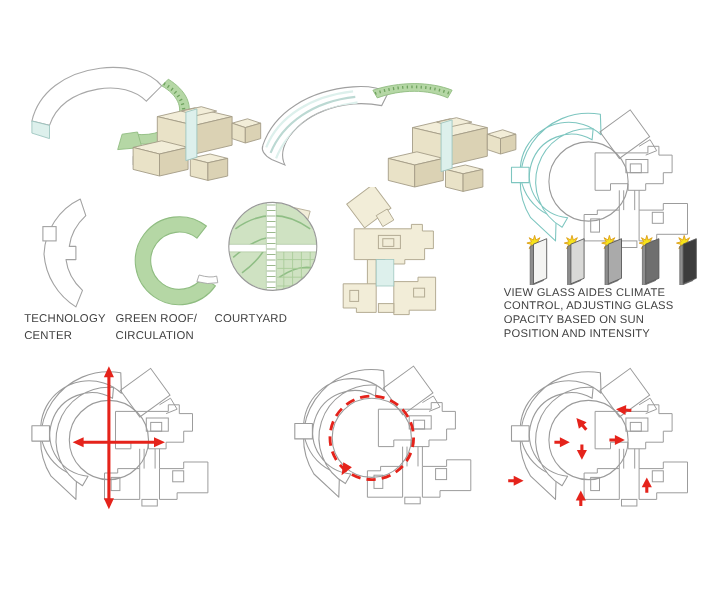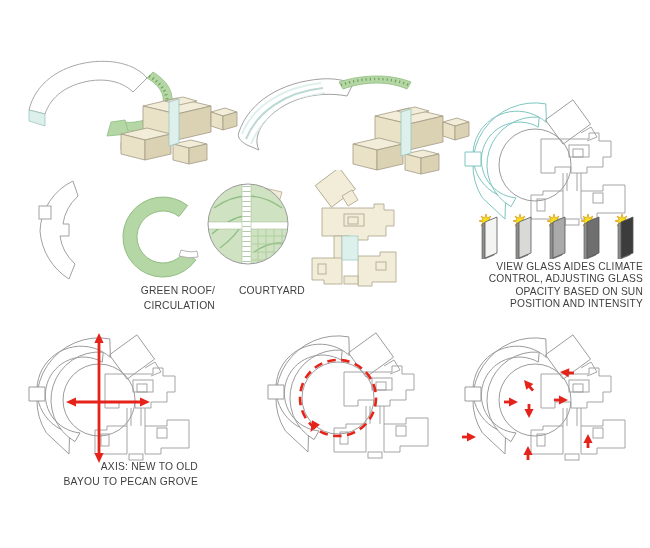--- a/index.html
+++ b/index.html
@@ -1,19 +1,19 @@
 <!DOCTYPE html>
 <html style="--red-accent: #e5231b; --green-roof: #b5d7a5; --green-dark: #8fbe82; --beige-top: #f2edd8; --beige-front: #e9e2c7; --beige-side: #dbd2b4; --beige-outline: #b3ab93; --glass-blue: #ddf0ec; --teal-outline: #7ec6c0; --plan-outline: #9b9b9b; --text-color: #3f3f3f; --sun-yellow: #f6e31c; --sun-orange: #dd9c16;"><head>
 <meta charset="utf-8">
 <style>
   html,body{margin:0;padding:0;background:#fff;}
   .canvas{position:relative;width:650px;height:548px;background:#fff;overflow:hidden;
           font-family:"Liberation Sans",sans-serif;color:var(--text-color,#3f3f3f);}
   .abs{position:absolute;}
-  .caption{position:absolute;text-align:right;white-space:pre-line;
+  .caption{position:absolute;text-align:left;white-space:pre-line;
            font-size:10.3px;line-height:15px;letter-spacing:.2px;color:var(--text-color,#3f3f3f);}
   .caption.tight{font-size:10.2px;line-height:12.4px;}
   .plan-gray{--plan-new:#9b9b9b;--plan-base:#9b9b9b;}
   .plan-teal{--plan-new:var(--teal-outline,#7ec6c0);--plan-base:#9b9b9b;}
   .red-overlay{color:var(--red-accent,#e5231b);}
   .glass-row{position:absolute;left:478px;top:211px;display:flex;gap:8px;}
   svg{display:block;}
 </style>
 </head>
 <body>
@@ -147,20 +147,22 @@
       <path d="M60,86 H82 V82 H98 V112 H74 V116 H60 Z"></path>
       <rect x="46" y="106" width="14" height="8"></rect>
       <rect x="46" y="44" width="20" height="12" fill="none"></rect>
       <rect x="50" y="47" width="10" height="7" fill="none"></rect>
       <rect x="20" y="94" width="8" height="10" fill="none"></rect>
       <rect x="78" y="92" width="10" height="8" fill="none"></rect>
     </g>
     <rect x="44" y="66" width="16" height="24" stroke="#9cc5bf" stroke-width="0.7" style="fill:var(--glass-blue,#ddf0ec)"></rect>
   </svg>
 
+  <div class="caption" style="left:22px;top:283px;width:110px">TECHNOLOGY
+CENTER</div>
   <div class="caption" style="left:105px;top:283px;width:110px">GREEN ROOF/
 CIRCULATION</div>
   <div class="caption" style="left:195px;top:283px;width:110px">COURTYARD</div>
 
   <svg class="abs plan-teal" style="left:447px;top:95px" width="190" height="140" viewBox="0 0 190 140">
     <use href="#siteplan"></use>
   </svg>
 
   <div class="glass-row">
     <svg width="26" height="48" viewBox="0 0 26 48">
@@ -199,22 +201,20 @@
     <use href="#siteplan"></use>
     <g class="red-overlay" style="color:var(--red-accent,#e5231b)">
       <line x1="88" y1="10" x2="88" y2="126" stroke="currentColor" stroke-width="2.8"></line>
       <polygon points="88,3 83.4,13 92.6,13" fill="currentColor"></polygon>
       <polygon points="88,133 83.4,123 92.6,123" fill="currentColor"></polygon>
       <line x1="62" y1="72" x2="132" y2="72" stroke="currentColor" stroke-width="2.8"></line>
       <polygon points="55,72 65,67.4 65,76.6" fill="currentColor"></polygon>
       <polygon points="139,72 129,67.4 129,76.6" fill="currentColor"></polygon>
     </g>
   </svg>
-  <div class="caption" style="left:38px;top:459px;width:160px">AXIS: NEW TO OLD
-BAYOU TO PECAN GROVE</div>
 
   <svg class="abs plan-gray" style="left:250px;top:328px" width="190" height="140" viewBox="0 0 190 140">
     <use href="#siteplan"></use>
     <g class="red-overlay" style="color:var(--red-accent,#e5231b)">
       <circle cx="88" cy="70" r="38" fill="none" stroke="currentColor" stroke-width="2.6" stroke-dasharray="8.5 5.5"></circle>
       <polygon points="60.5,104 69.9,96.7 62.1,92.2" fill="currentColor"></polygon>
     </g>
   </svg>
 
   <svg class="abs plan-gray" style="left:447px;top:330px" width="190" height="140" viewBox="0 0 190 140">

